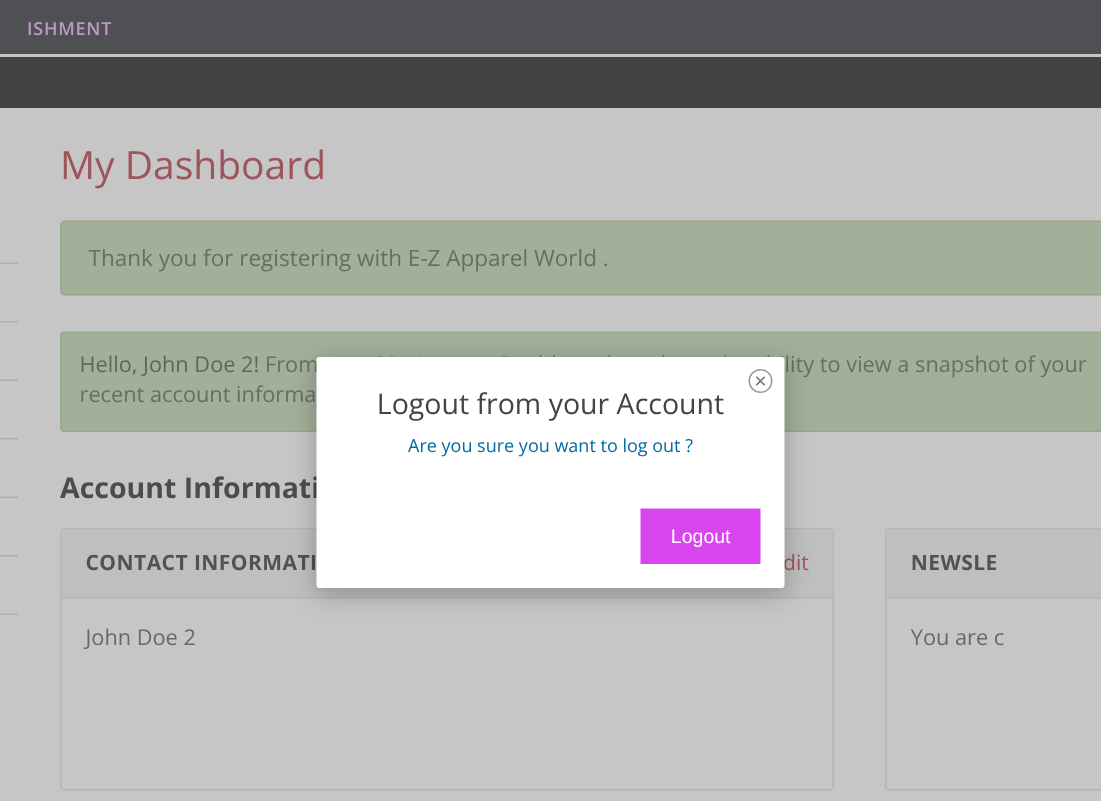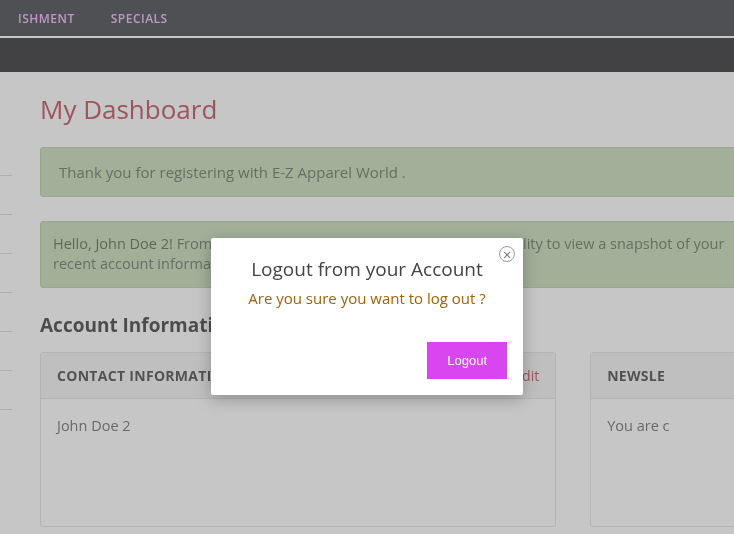--- a/index.html
+++ b/index.html
@@ -154,41 +154,40 @@
     }
     .modal-title {
       text-align: center;
       font-size: 19px;
       color: #444;
       font-weight: 400;
       margin-bottom: 6px;
     }
     .modal-msg {
       text-align: center;
-      font-size: 15px;
-      color: #a16207;
+      font-size: 12px;
+      color: #0369a1;
       margin-bottom: 34px;
     }
     .modal-actions { display: flex; justify-content: flex-end; }
     .btn-primary {
       background: #d946ef;
       color: #fff;
       border: none;
       border-radius: 0;
       padding: 11px 20px;
       font-size: 13px;
       cursor: pointer;
     }
   </style>
 </head>
 <body>
 
 <div class="topnav">
   <span class="navitem">ISHMENT</span>
-  <span class="navitem">SPECIALS</span>
 </div>
 <div class="darkband"></div>
 
 <div class="sidestubs">
   <div></div>
     <div></div>
     <div></div>
     <div></div>
     <div></div>
     <div></div>

